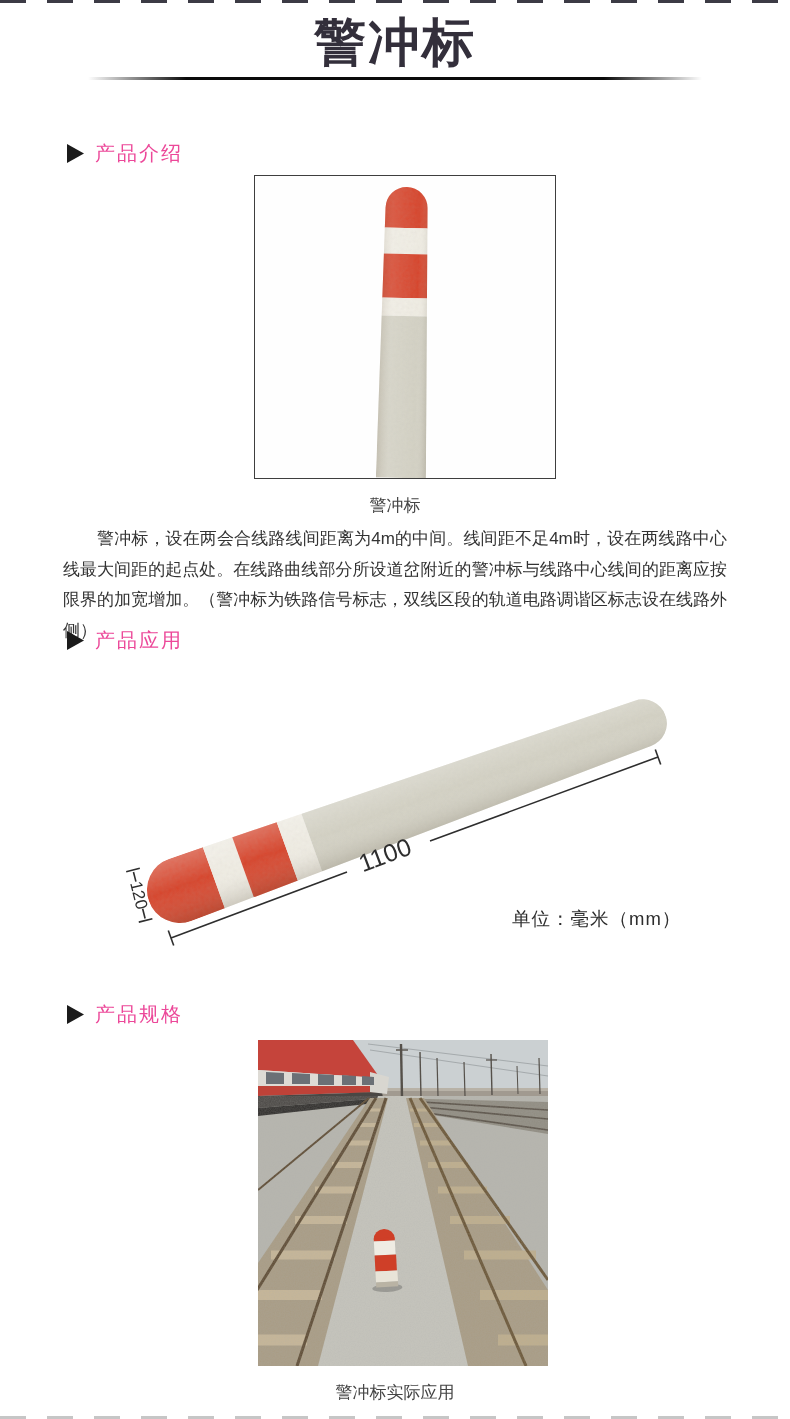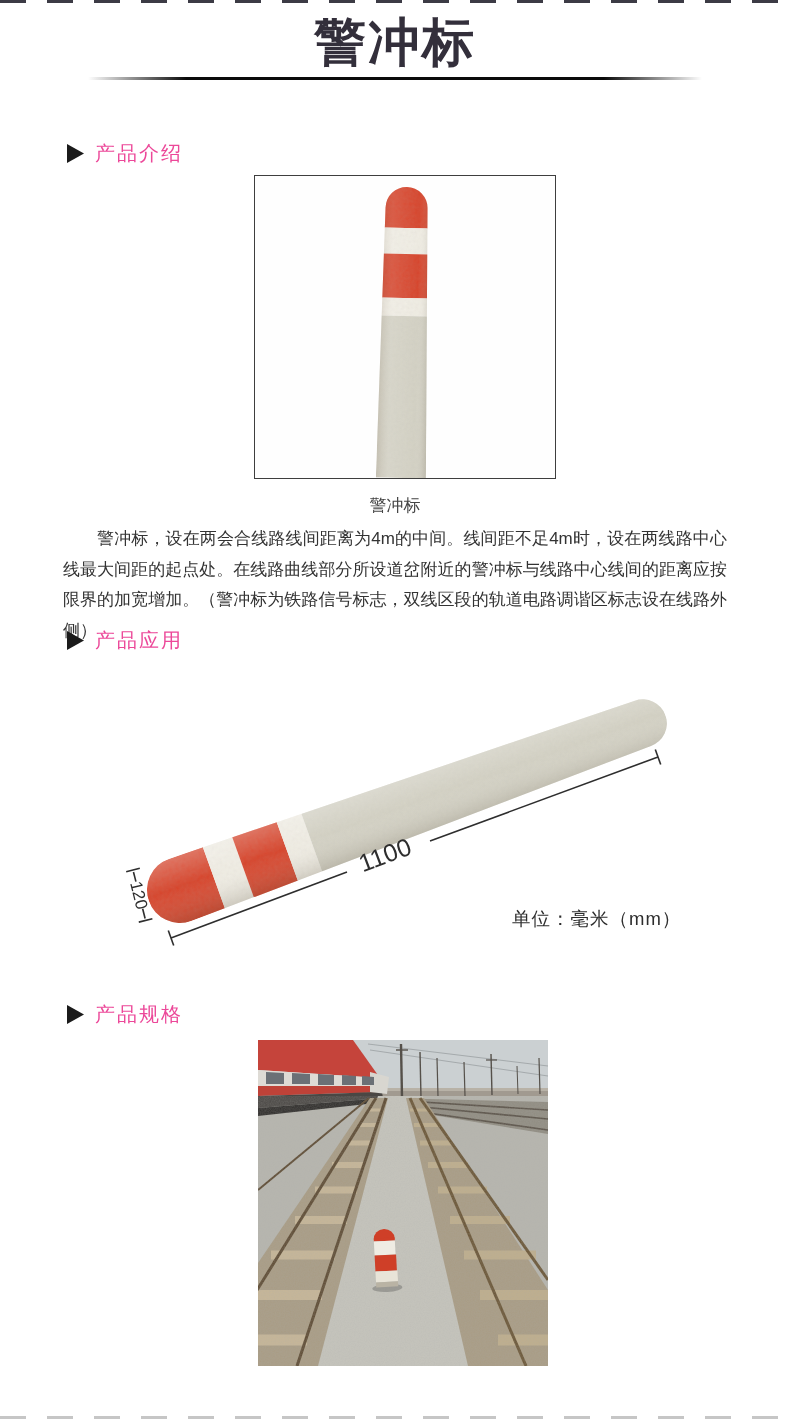--- a/index.html
+++ b/index.html
@@ -267,15 +267,16 @@
         <ellipse cx="11" cy="66" rx="15" ry="4" fill="rgba(50,50,50,0.28)"></ellipse>
         <path d="M 0 17 A 10.5 10 0 0 1 21 17 L 21 17 L 0 17 Z" fill="#cf3f28"></path>
         <rect x="0" y="16" width="21" height="3" fill="#cf3f28"></rect>
         <rect x="0" y="19" width="21" height="14" fill="#efece3"></rect>
         <rect x="0" y="33" width="21.5" height="16" fill="#cf3f28"></rect>
         <rect x="0" y="49" width="22" height="11" fill="#e8e4d8"></rect>
         <rect x="0" y="60" width="22" height="5" fill="#b9b3a4"></rect>
       </g>
     </svg>
   </div>
+  <p class="caption cap-app">警冲标实际应用</p>
 
   <div class="dash-bottom"></div>
 </div>
 
 </body></html>

